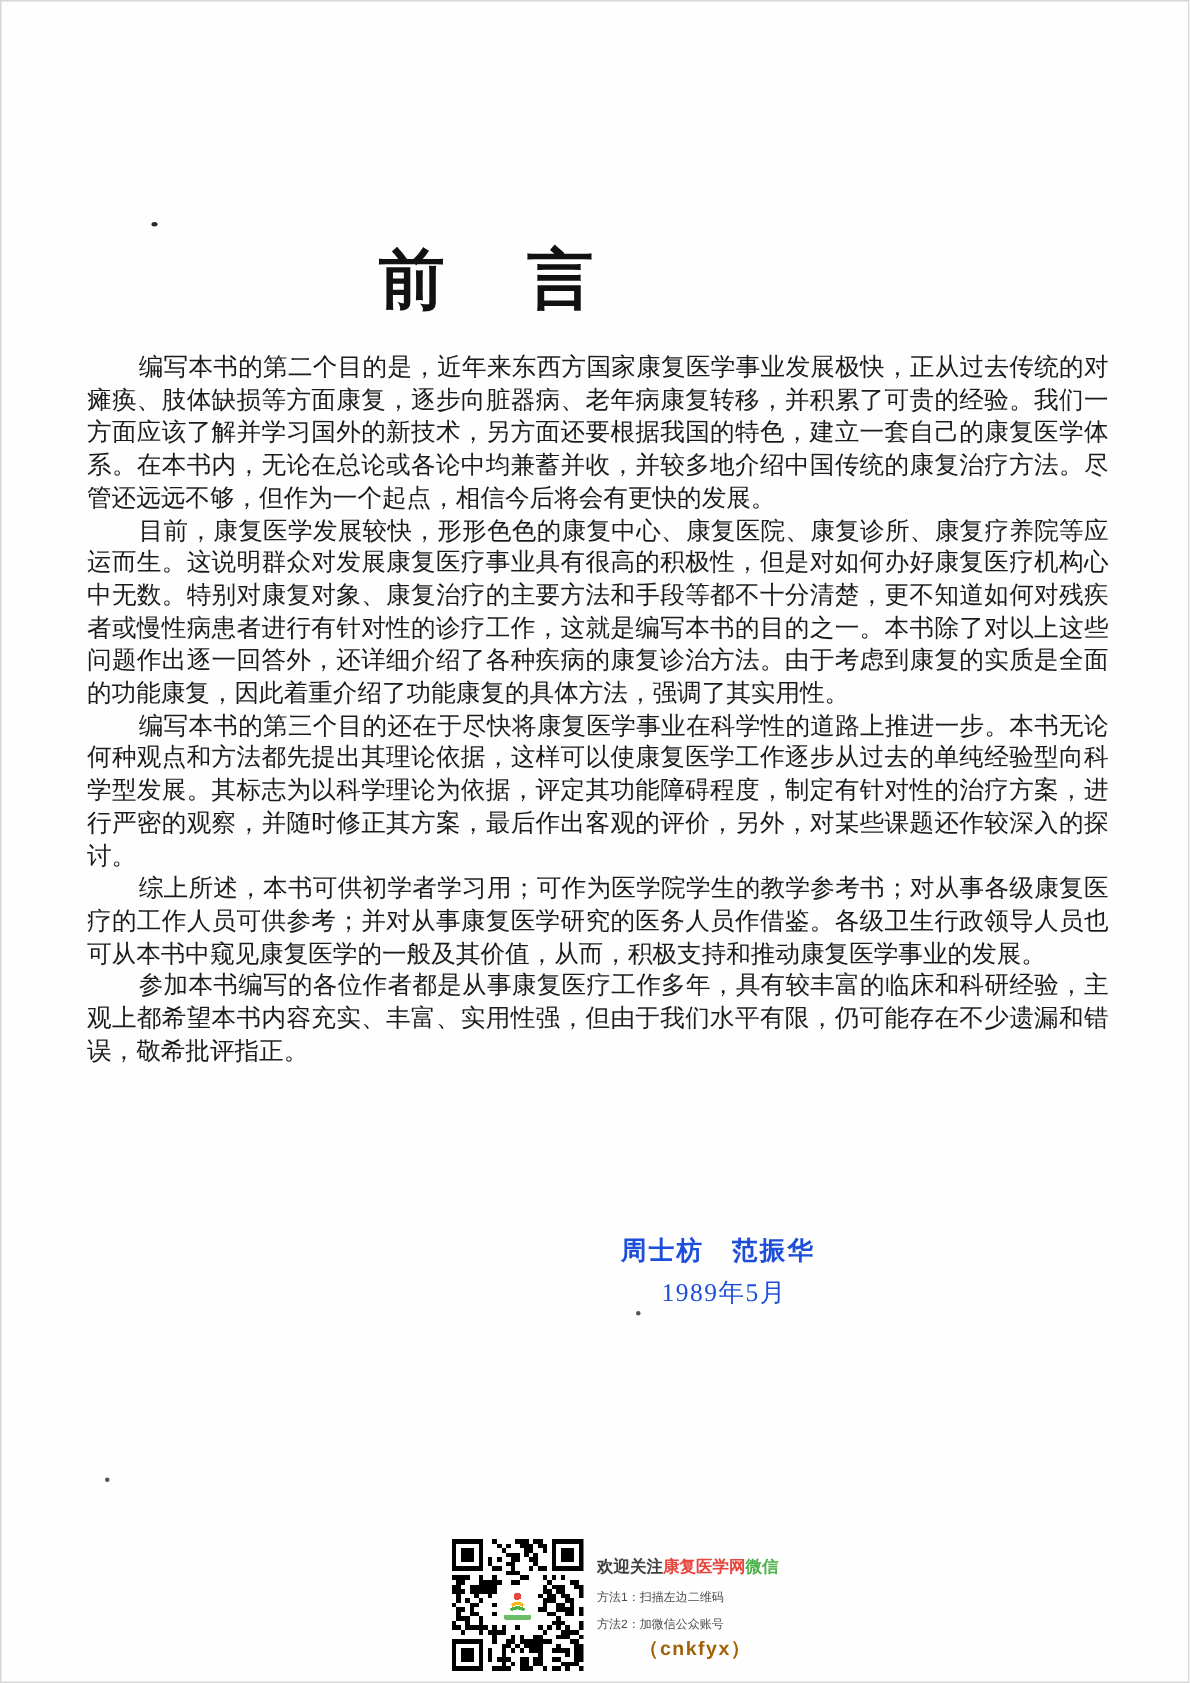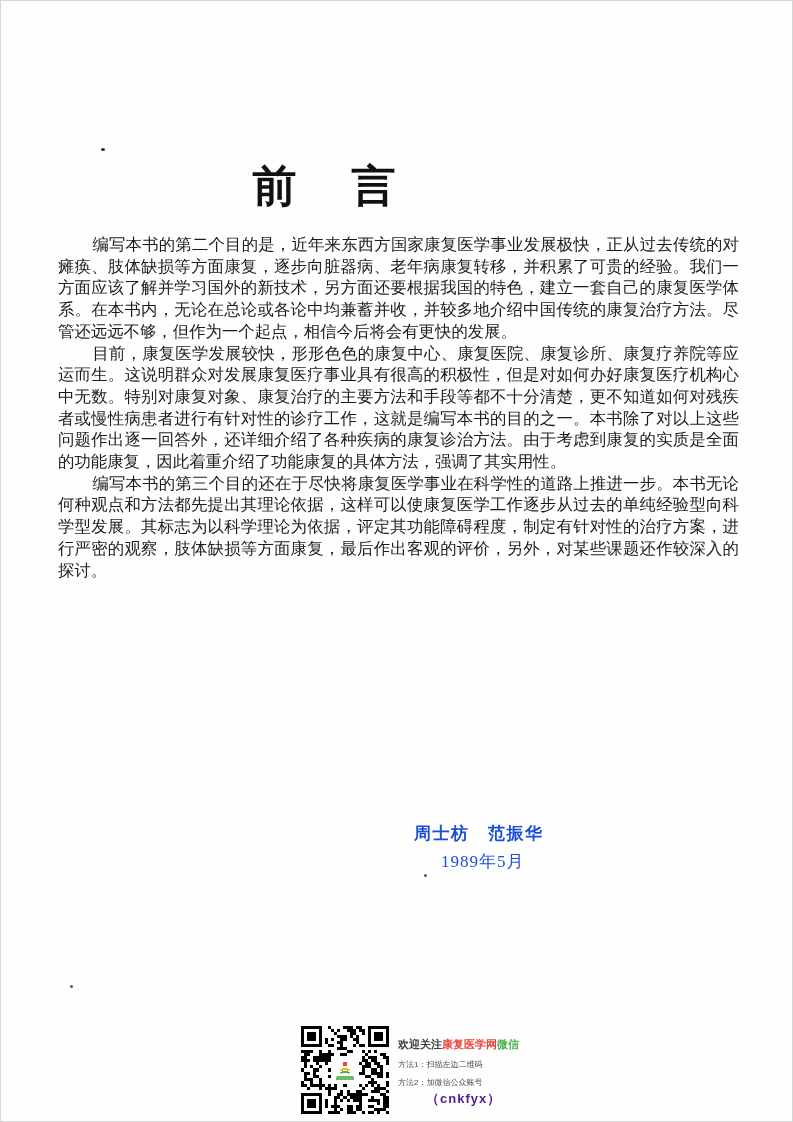--- a/index.html
+++ b/index.html
@@ -25,37 +25,39 @@
   .qr-wrap { position:relative; width:88px; height:88px; flex:0 0 auto; }
   .qr-wrap svg { display:block; width:88px; height:88px; }
   .footer-text {
     margin-left:9px; padding-top:11px;
     font-family:Liberation Sans, sans-serif;
   }
   .headline { font-size:11px; font-weight:bold; color:#3f3f3f; white-space:nowrap; }
   .headline .brand  { color:#e8453c; }
   .headline .suffix { color:#4db14a; }
   .method { font-size:8px; color:#4a4a4a; margin-top:7px; white-space:nowrap; }
-  .account { font-size:13px; font-weight:bold; color:#4c1d95; margin-left:28px; margin-top:2px; letter-spacing:1px; }
+  .account { font-size:13px; font-weight:bold; color:#a16207; margin-left:28px; margin-top:2px; letter-spacing:1px; }
   .speck { position:absolute; background:#2a2a2a; border-radius:50%; }
   .speck.s1 { left:100px; top:147px; width:4px; height:3px; }
   .speck.s2 { left:423px; top:873px; width:3px; height:3px; opacity:.8; }
   .speck.s3 { left:69px;  top:984px; width:3px; height:3px; opacity:.8; }
 </style>
 </head>
 <body>
 
 <div class="page">
 
   <div class="title">前 言</div>
 
   <div class="body-text">
     <p>编写本书的第二个目的是，近年来东西方国家康复医学事业发展极快，正从过去传统的对瘫痪、肢体缺损等方面康复，逐步向脏器病、老年病康复转移，并积累了可贵的经验。我们一方面应该了解并学习国外的新技术，另方面还要根据我国的特色，建立一套自己的康复医学体系。在本书内，无论在总论或各论中均兼蓄并收，并较多地介绍中国传统的康复治疗方法。尽管还远远不够，但作为一个起点，相信今后将会有更快的发展。</p>
     <p>目前，康复医学发展较快，形形色色的康复中心、康复医院、康复诊所、康复疗养院等应运而生。这说明群众对发展康复医疗事业具有很高的积极性，但是对如何办好康复医疗机构心中无数。特别对康复对象、康复治疗的主要方法和手段等都不十分清楚，更不知道如何对残疾者或慢性病患者进行有针对性的诊疗工作，这就是编写本书的目的之一。本书除了对以上这些问题作出逐一回答外，还详细介绍了各种疾病的康复诊治方法。由于考虑到康复的实质是全面的功能康复，因此着重介绍了功能康复的具体方法，强调了其实用性。</p>
-    <p>编写本书的第三个目的还在于尽快将康复医学事业在科学性的道路上推进一步。本书无论何种观点和方法都先提出其理论依据，这样可以使康复医学工作逐步从过去的单纯经验型向科学型发展。其标志为以科学理论为依据，评定其功能障碍程度，制定有针对性的治疗方案，进行严密的观察，肢体缺损等方面康复，最后作出客观的评价，另外，对某些课题还作较深入的探讨。</p>
+    <p>编写本书的第三个目的还在于尽快将康复医学事业在科学性的道路上推进一步。本书无论何种观点和方法都先提出其理论依据，这样可以使康复医学工作逐步从过去的单纯经验型向科学型发展。其标志为以科学理论为依据，评定其功能障碍程度，制定有针对性的治疗方案，进行严密的观察，并随时修正其方案，最后作出客观的评价，另外，对某些课题还作较深入的探讨。</p>
+    <p>综上所述，本书可供初学者学习用；可作为医学院学生的教学参考书；对从事各级康复医疗的工作人员可供参考；并对从事康复医学研究的医务人员作借鉴。各级卫生行政领导人员也可从本书中窥见康复医学的一般及其价值，从而，积极支持和推动康复医学事业的发展。</p>
+    <p>参加本书编写的各位作者都是从事康复医疗工作多年，具有较丰富的临床和科研经验，主观上都希望本书内容充实、丰富、实用性强，但由于我们水平有限，仍可能存在不少遗漏和错误，敬希批评指正。</p>
   </div>
 
   <div class="signature">
     <div class="sig-names">周士枋　范振华</div>
     <div class="sig-date">1989年5月</div>
   </div>
 
   <div class="footer">
     <div class="qr-wrap">
       <svg id="qr-svg" viewBox="0 0 29 29" shape-rendering="crispEdges" aria-hidden="true">

